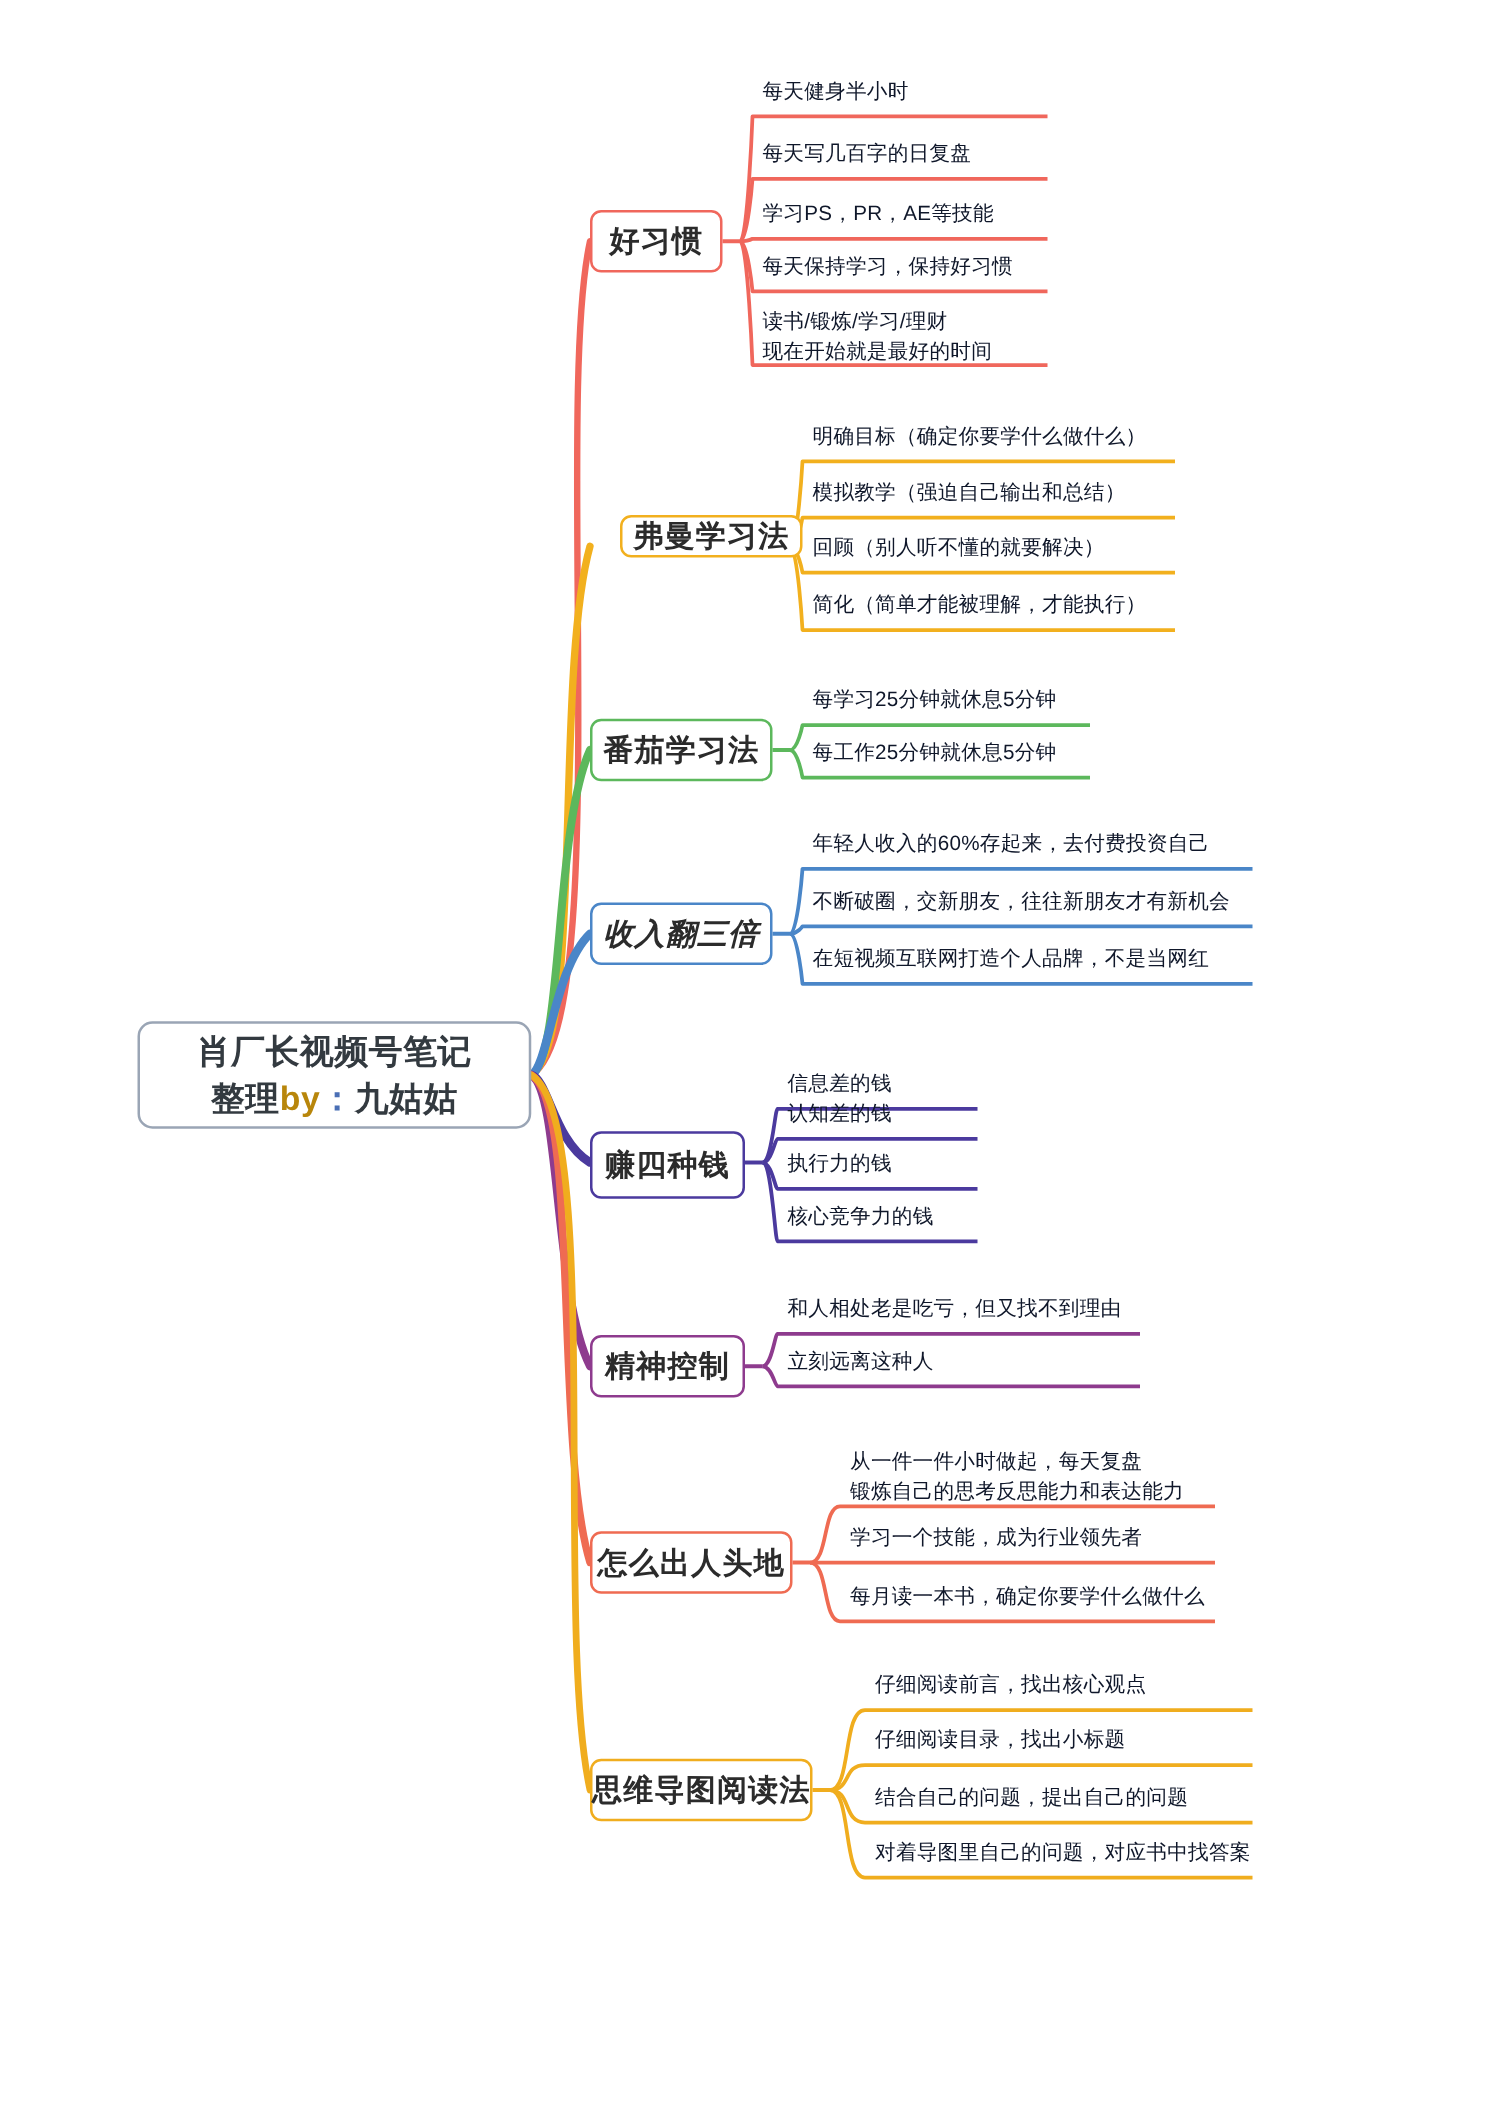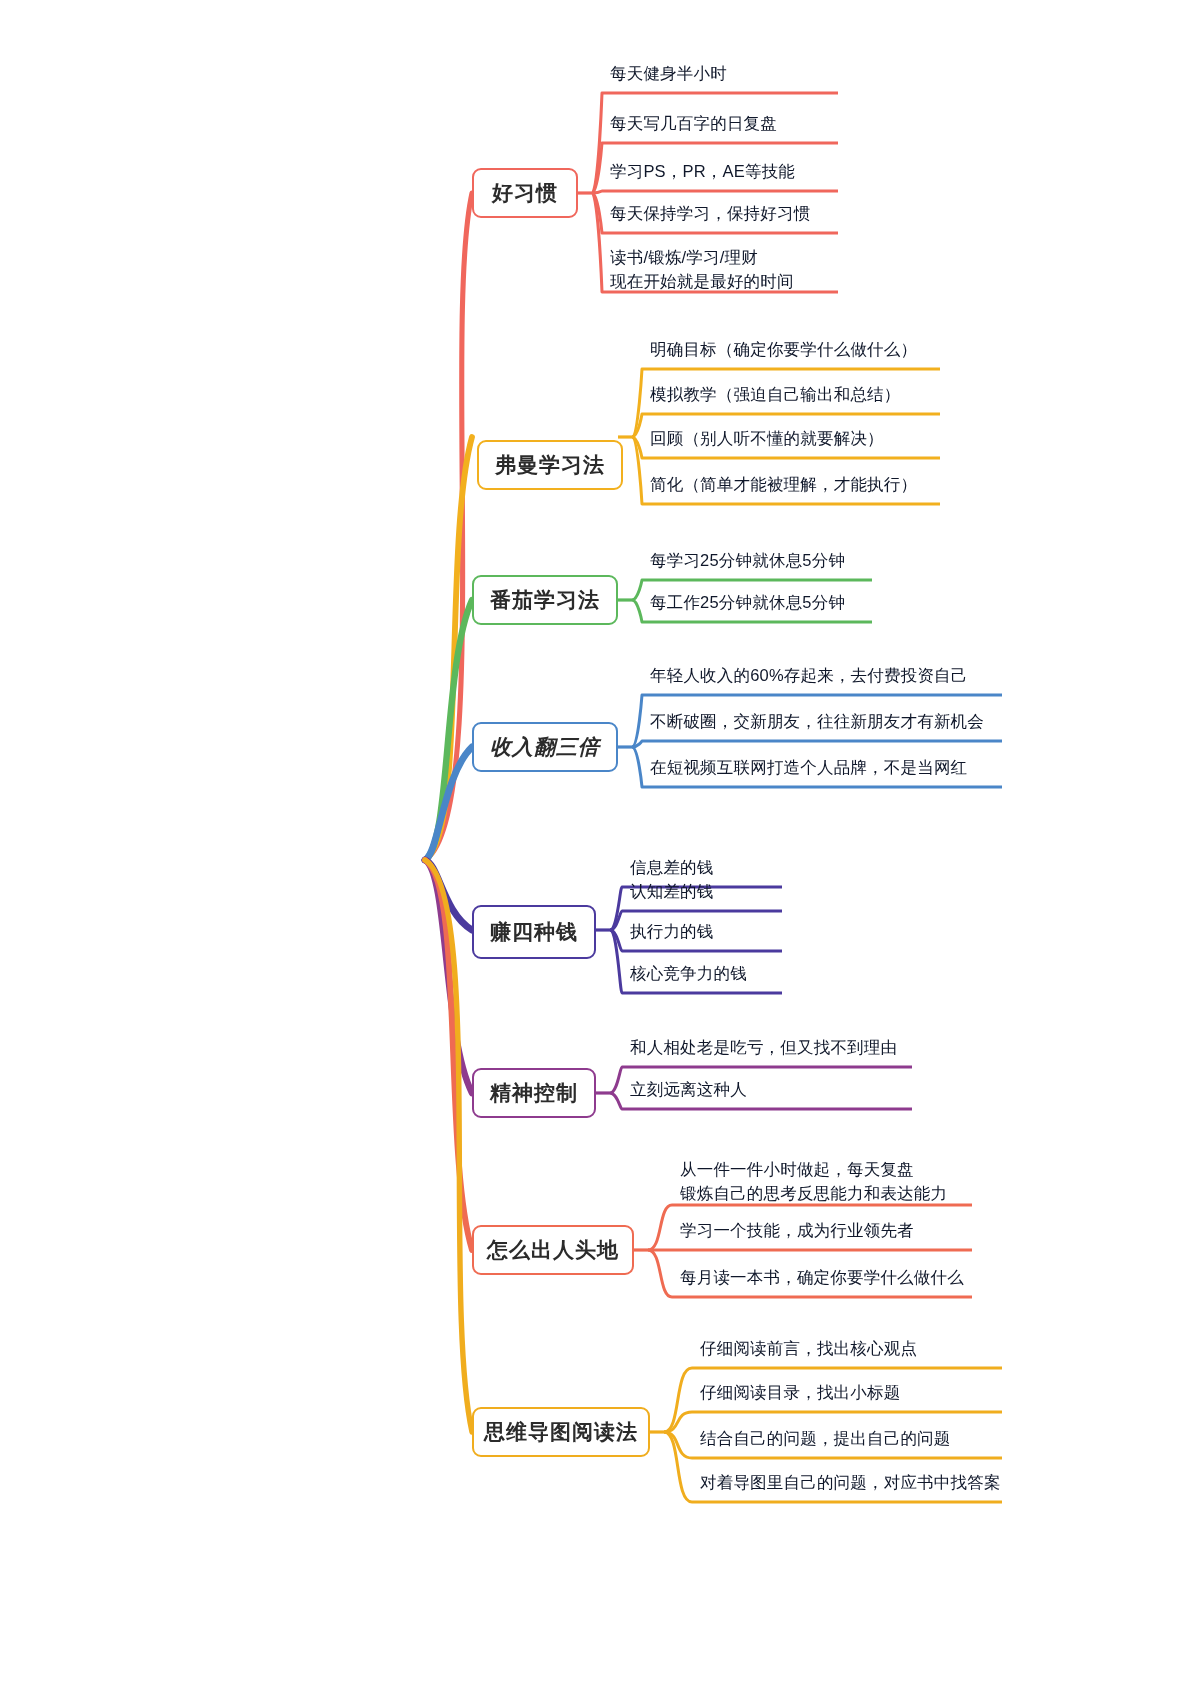--- a/index.html
+++ b/index.html
@@ -65,21 +65,21 @@
     color: #b8860b;
   }
   .root-line .accent-colon {
     color: #4a6fb5;
   }
   .topic-node {
     border-width: 2px;
     border-style: solid;
     border-radius: 9px;
     padding: 9px 16px;
-    font-size: 21px;
+    font-size: 24px;
     font-weight: bold;
     color: #2b2b2b;
     letter-spacing: 1px;
   }
   .leaf-label {
     position: absolute;
     font-size: 16.5px;
     color: #0f172a;
     white-space: pre;
     line-height: 1.42;
@@ -133,26 +133,30 @@
       <path d="M 648 1250 C 662.88 1250, 658 1250, 672 1250 L 972 1250" stroke="#ef6b52" stroke-width="3" class="leaf-path"></path>
       <path d="M 648 1250 C 662.88 1250, 658 1297, 672 1297 L 972 1297" stroke="#ef6b52" stroke-width="3" class="leaf-path"></path>
       <path d="M 425 860 C 482.2 894.32, 443 1300, 472 1432" stroke="#f0ad1e" stroke-width="5.4125" class="branch-path"></path>
       <path d="M 650 1432 L 664 1432" stroke="#f0ad1e" stroke-width="3.2" class="leaf-path"></path>
       <path d="M 664 1432 C 681.36 1432, 674 1368, 692 1368 L 1002 1368" stroke="#f0ad1e" stroke-width="3" class="leaf-path"></path>
       <path d="M 664 1432 C 681.36 1432, 674 1412, 692 1412 L 1002 1412" stroke="#f0ad1e" stroke-width="3" class="leaf-path"></path>
       <path d="M 664 1432 C 681.36 1432, 674 1458, 692 1458 L 1002 1458" stroke="#f0ad1e" stroke-width="3" class="leaf-path"></path>
       <path d="M 664 1432 C 681.36 1432, 674 1502, 692 1502 L 1002 1502" stroke="#f0ad1e" stroke-width="3" class="leaf-path"></path>
     </svg>
 
+  <div class="node root-node" id="root-node" style="left:110px; top:817px; width:315px; height:86px;">
+    <div class="root-line">肖厂长视频号笔记</div>
+    <div class="root-line"><span>整理</span><span class="accent-by">by</span><span class="accent-colon">：</span><span>九姑姑</span></div>
+  </div>
 
   <div id="topic-layer">
       <div class="node topic-node" style="left: 472px; top: 168px; width: 106px; height: 50px; border-color: rgb(240, 103, 92);">
         <span>好习惯</span>
       </div>
-      <div class="node topic-node" style="left: 477px; top: 412px; width: 146px; height: 50px; border-color: rgb(242, 176, 30); margin-top: 28px;">
+      <div class="node topic-node" style="left: 496px; top: 412px; width: 146px; height: 34px; border-color: rgb(242, 176, 30);">
         <span>弗曼学习法</span>
       </div>
       <div class="node topic-node" style="left: 472px; top: 575px; width: 146px; height: 50px; border-color: rgb(92, 184, 92);">
         <span>番茄学习法</span>
       </div>
       <div class="node topic-node" style="left: 472px; top: 722px; width: 146px; height: 50px; border-color: rgb(74, 134, 200); font-style: italic;">
         <span>收入翻三倍</span>
       </div>
       <div class="node topic-node" style="left: 472px; top: 905px; width: 124px; height: 54px; border-color: rgb(75, 58, 158);">
         <span>赚四种钱</span>

